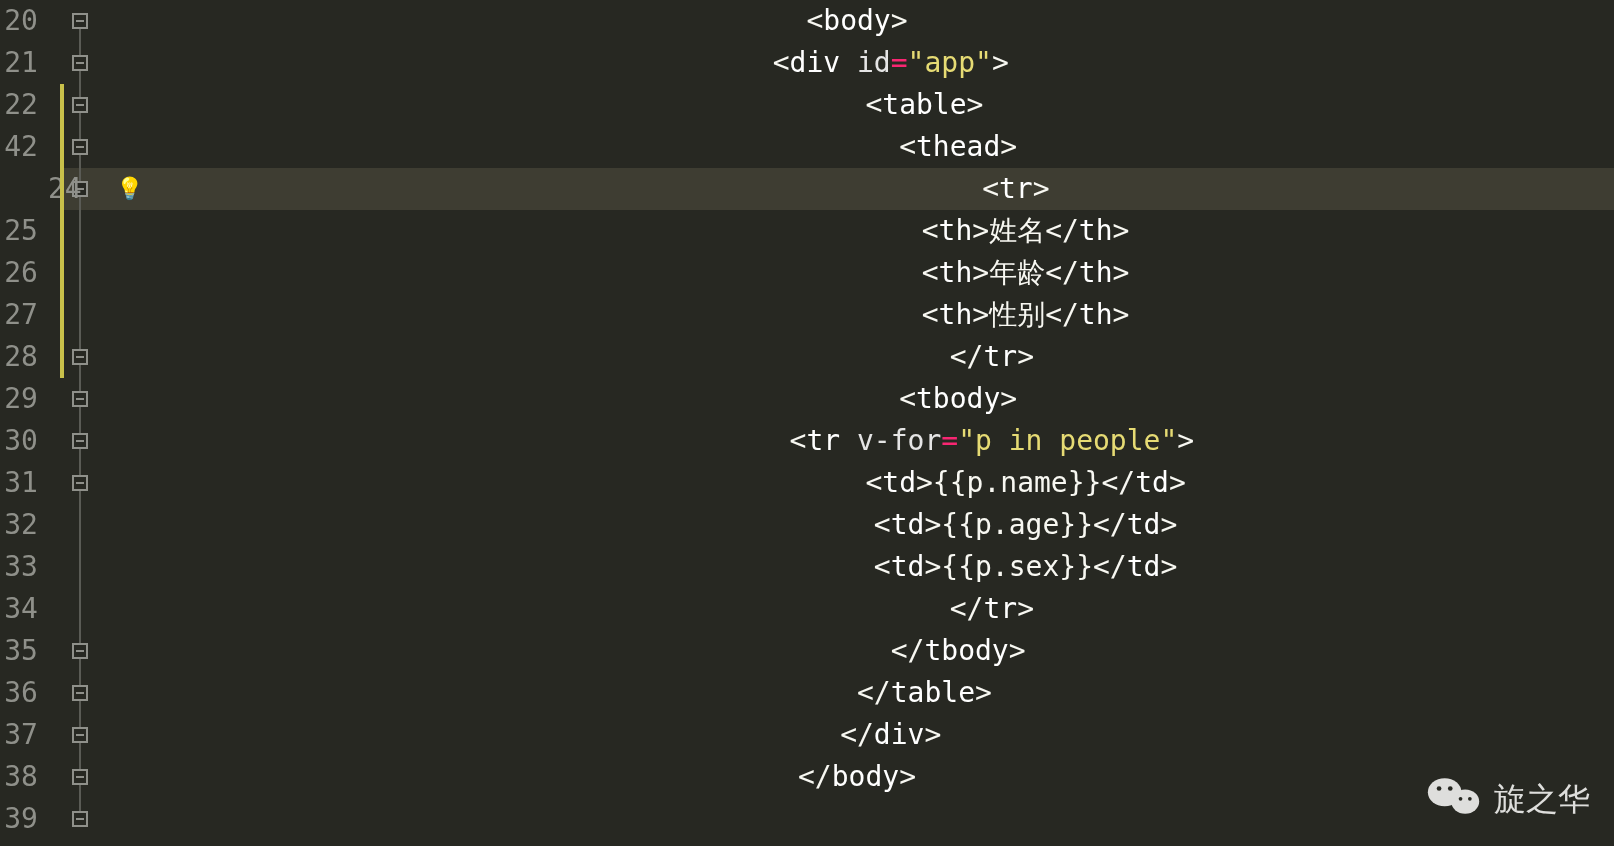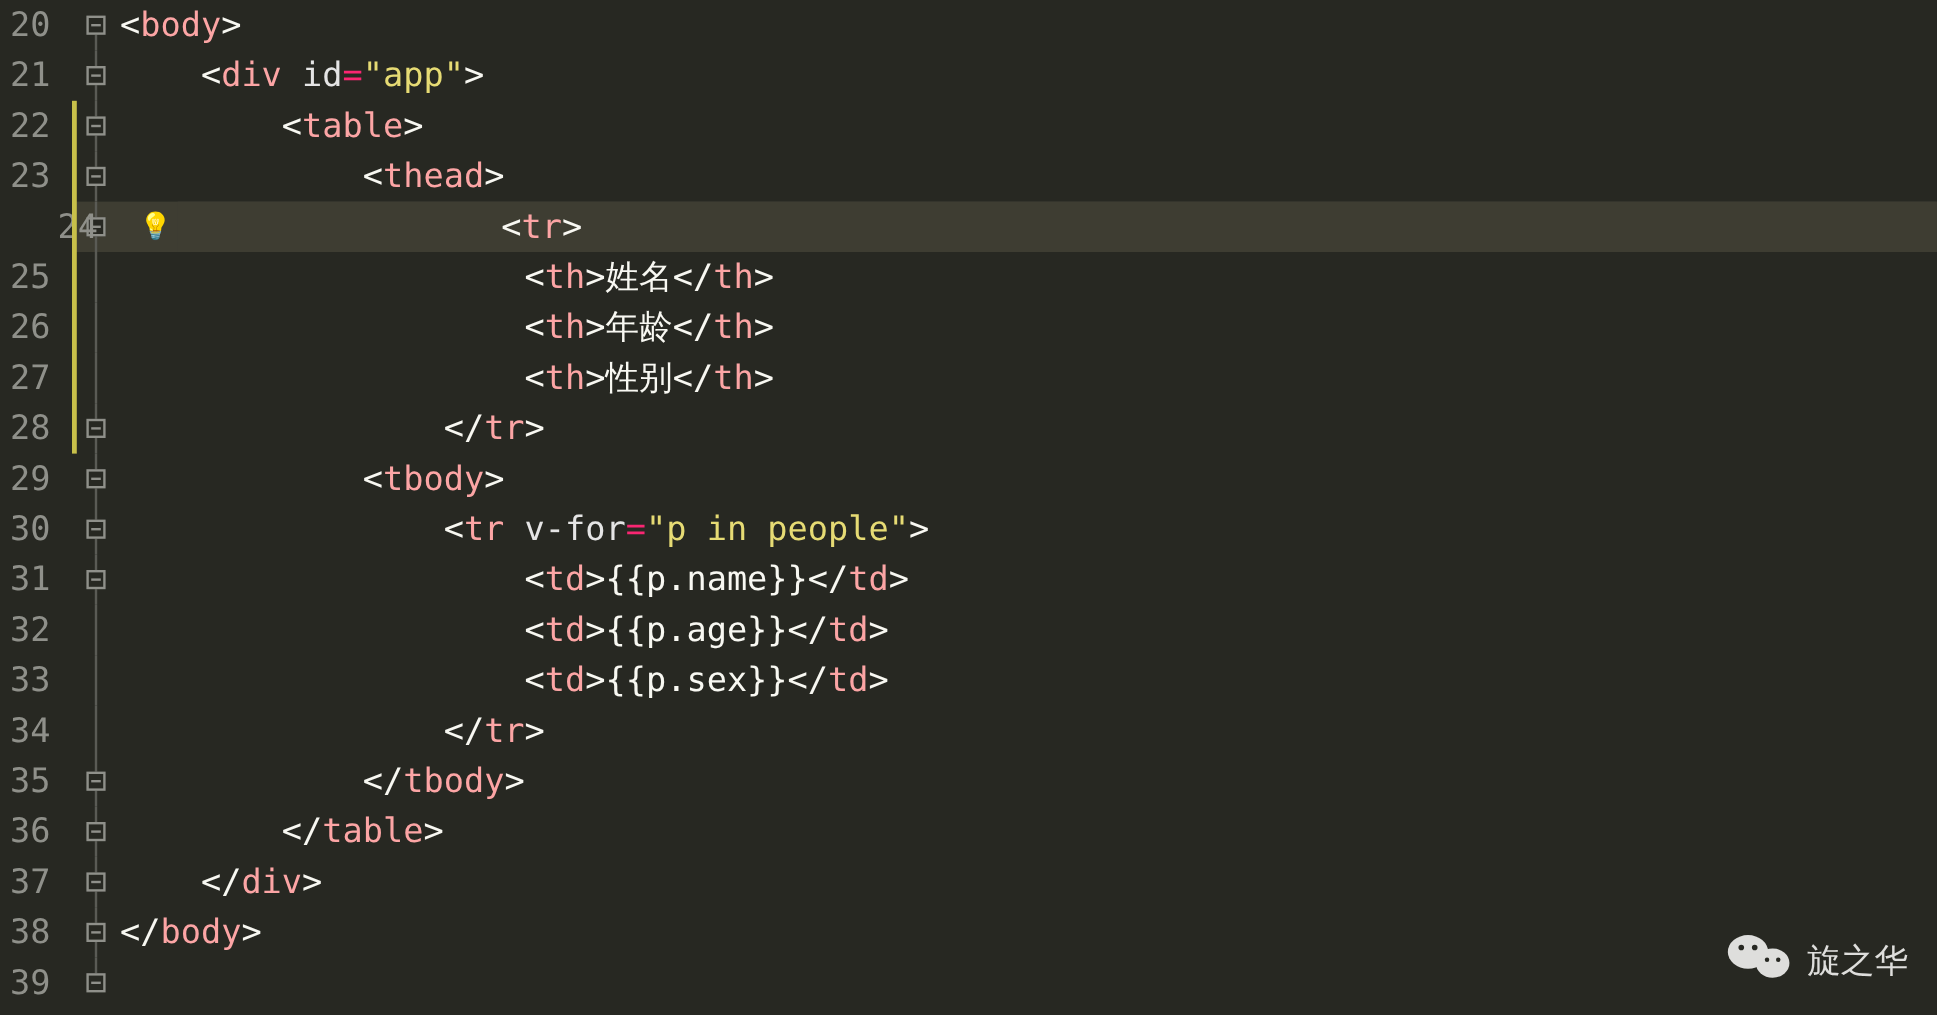--- a/index.html
+++ b/index.html
@@ -67,37 +67,37 @@
   color: #8f908a;
 }
 .highlight-bar {
   position: absolute;
   left: 0;
   right: 0;
   height: 42px;
   background: #3e3d32;
   z-index: 0;
 }
-.code .line, .gutter .line { position: relative; z-index: 1; }
+.code .line, .gutter .line { position: relative; z-index: 1; text-align: center; }
 .change-bar {
   position: absolute;
   left: 0;
   width: 4px;
   background: #c8c04a;
   z-index: 2;
 }
 .bulb {
   color: #f2b736;
   position: absolute;
   z-index: 3;
   font-size: 22px;
 }
 
 .angle { color: #f8f8f2; }
-.tag { color: #fca5a5; }
+.tag { color: #ffffff; }
 .attr { color: #e5e5e5; }
 .op { color: #f92672; }
 .str { color: #e6db74; }
 .txt { color: #f8f8f2; }
 
 .fold-cell {
   height: 42px;
   display: flex;
   align-items: center;
   justify-content: center;
@@ -116,35 +116,35 @@
 
 .watermark {
   position: absolute;
   right: 24px;
   bottom: 18px;
   display: flex;
   align-items: center;
   gap: 12px;
   color: #e8e8e6;
   font-family: "PingFang SC","Hiragino Sans GB","Microsoft YaHei",sans-serif;
-  font-size: 28px;
+  font-size: 32px;
   z-index: 5;
   opacity: 0.95;
 }
 .watermark svg { width: 56px; height: 48px; }
 </style>
 </head>
 <body>
 
 <div class="editor" style="position: relative;">
   <div class="gutter" id="gutter">
       <div class="line">20</div>
       <div class="line">21</div>
       <div class="line">22</div>
-      <div class="line">23</div>
+      <div class="line">42</div>
       <div class="line current">24</div>
       <div class="line">25</div>
       <div class="line">26</div>
       <div class="line">27</div>
       <div class="line">28</div>
       <div class="line">29</div>
       <div class="line">30</div>
       <div class="line">31</div>
       <div class="line">32</div>
       <div class="line">33</div>

